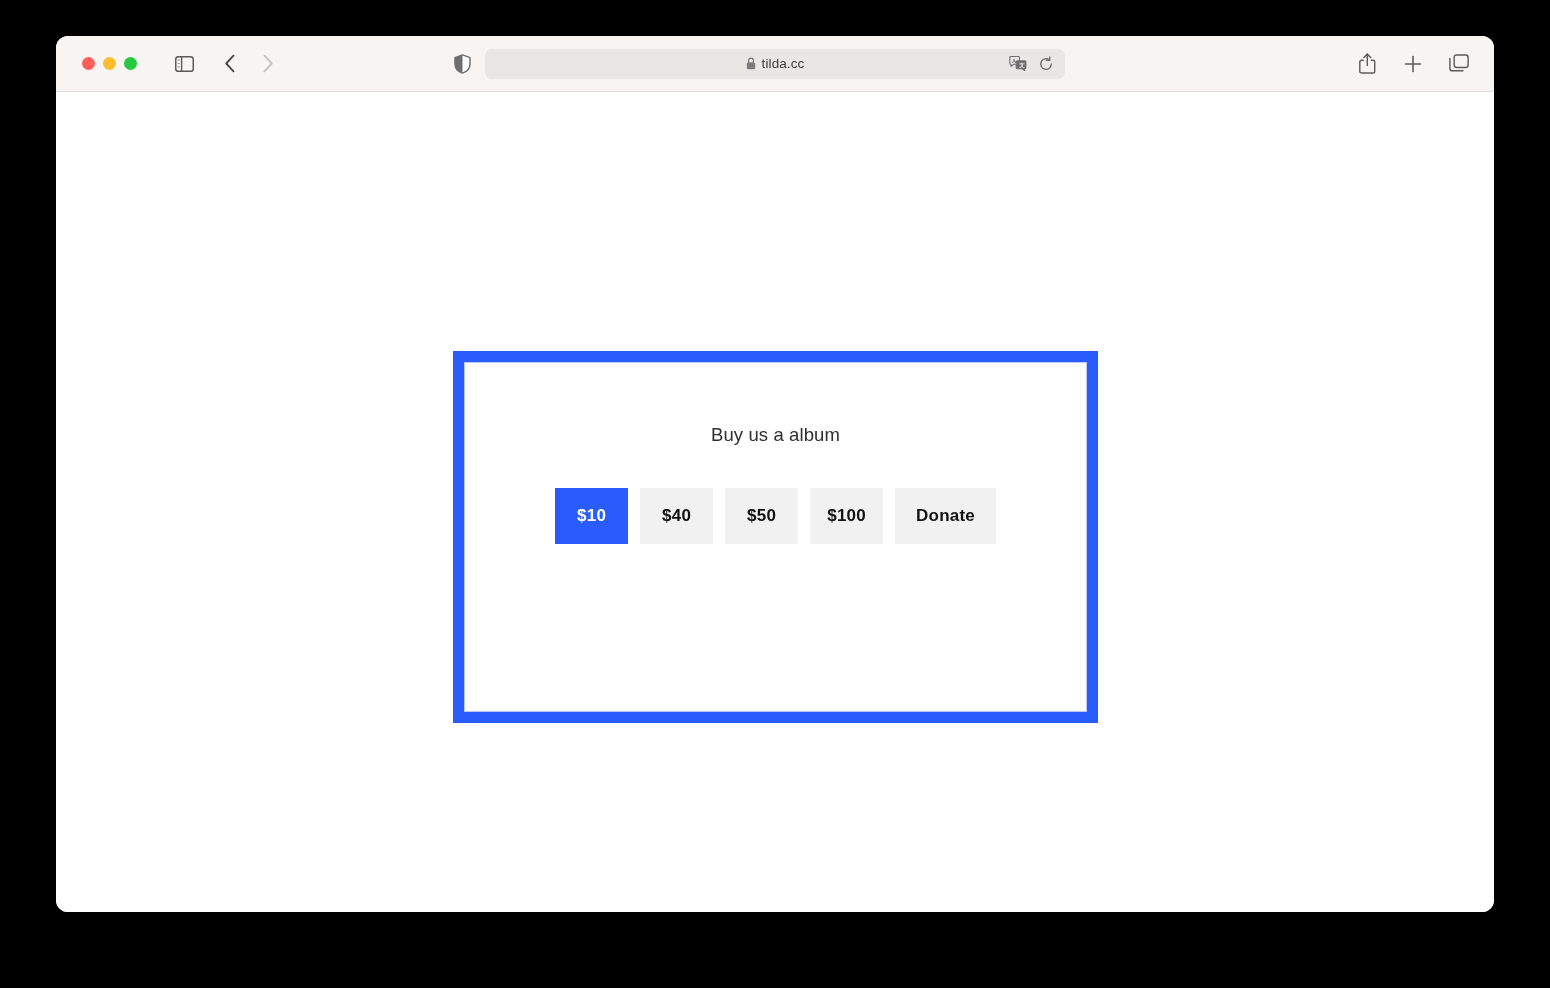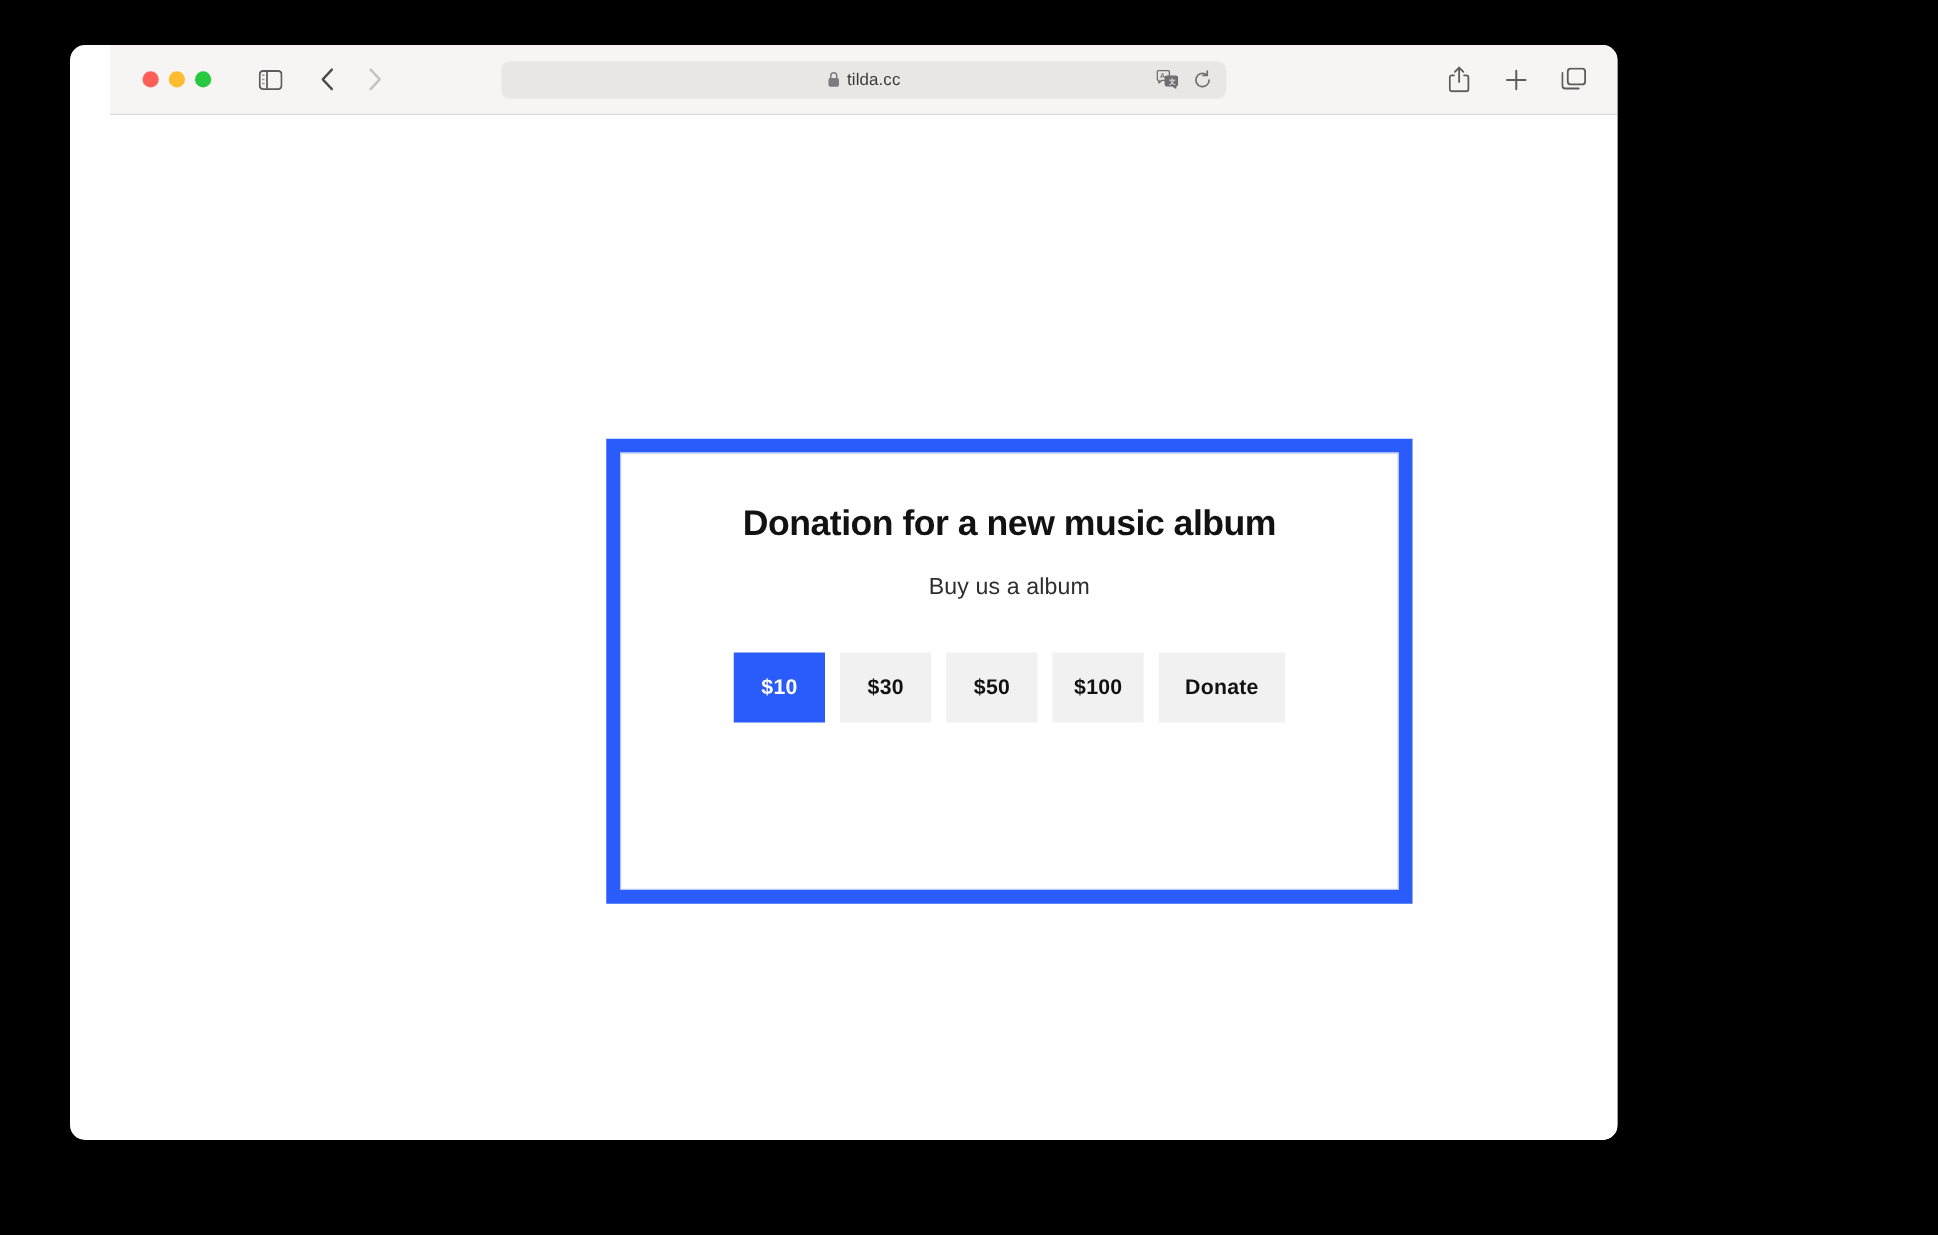--- a/index.html
+++ b/index.html
@@ -11,28 +11,27 @@
     background: #000000;
     font-family: "Liberation Sans", sans-serif;
     overflow: hidden;
   }
 
   
   .browser-window {
     position: absolute;
     left: 56px;
     top: 36px;
-    width: 1238px;
+    width: 1438px;
     height: 876px;
     background: #ffffff;
     border-radius: 12px;
     overflow: hidden;
     display: flex;
     flex-direction: column;
-    padding-left: 32px;
   }
 
   
   .toolbar {
     height: 56px;
     flex: 0 0 56px;
     background: #f6f5f3;
     border-bottom: 1px solid #dedcda;
     display: flex;
     align-items: center;
@@ -318,26 +317,25 @@
         </svg>
       </button>
     </div>
   </div>
 
   <div class="page">
 
     <div class="donation-card">
       <div class="donation-card-inner">
 
-        <h1 class="card-title">Donation for a new music album</h1>
         <p class="card-subtitle">Buy us a album</p>
 
         <div class="amount-row">
           <button class="amount-btn selected">$10</button>
-          <button class="amount-btn">$30</button>
+          <button class="amount-btn">$40</button>
           <button class="amount-btn">$50</button>
           <button class="amount-btn">$100</button>
           <button class="amount-btn other">Donate</button>
         </div>
 
 
       </div>
     </div>
 
   </div>

